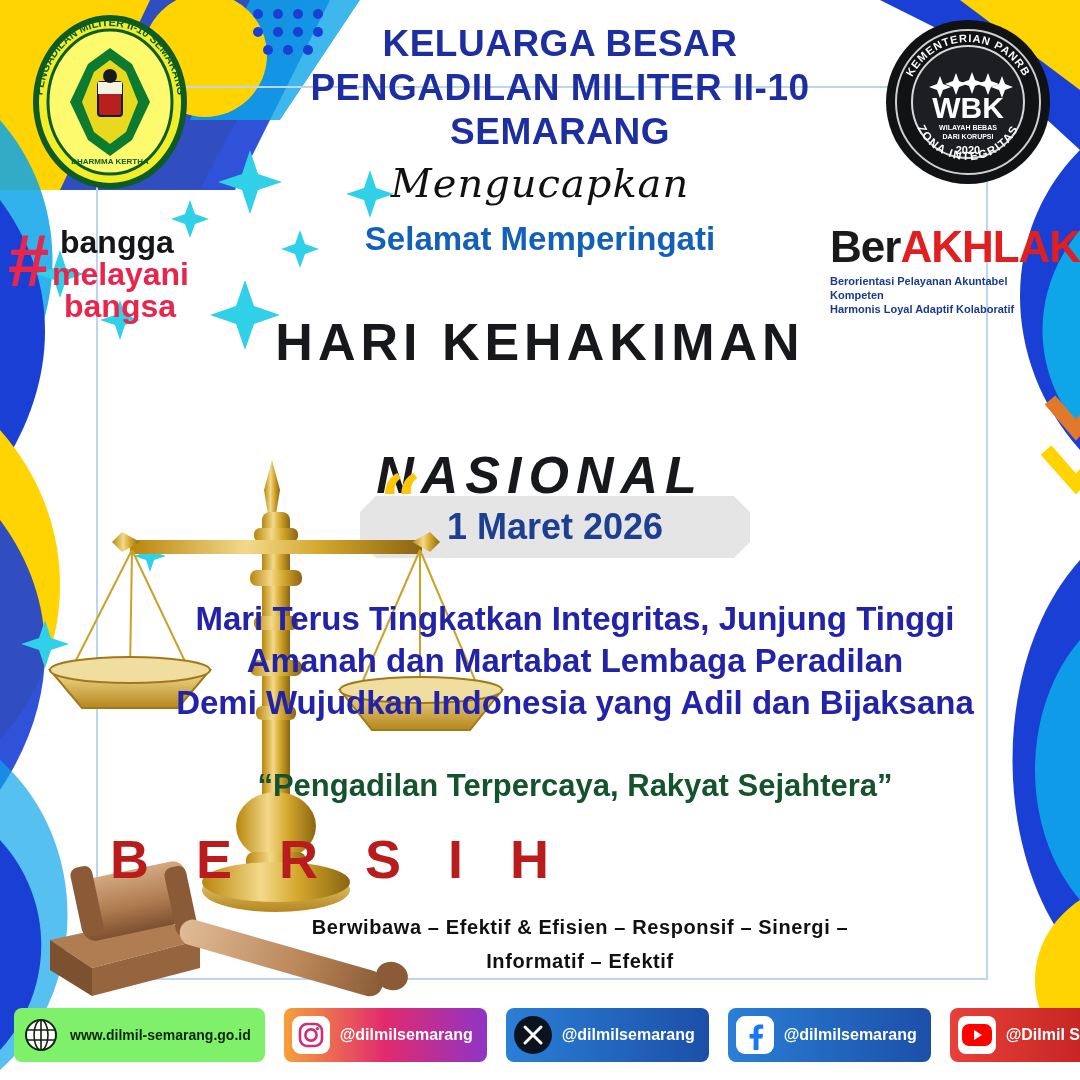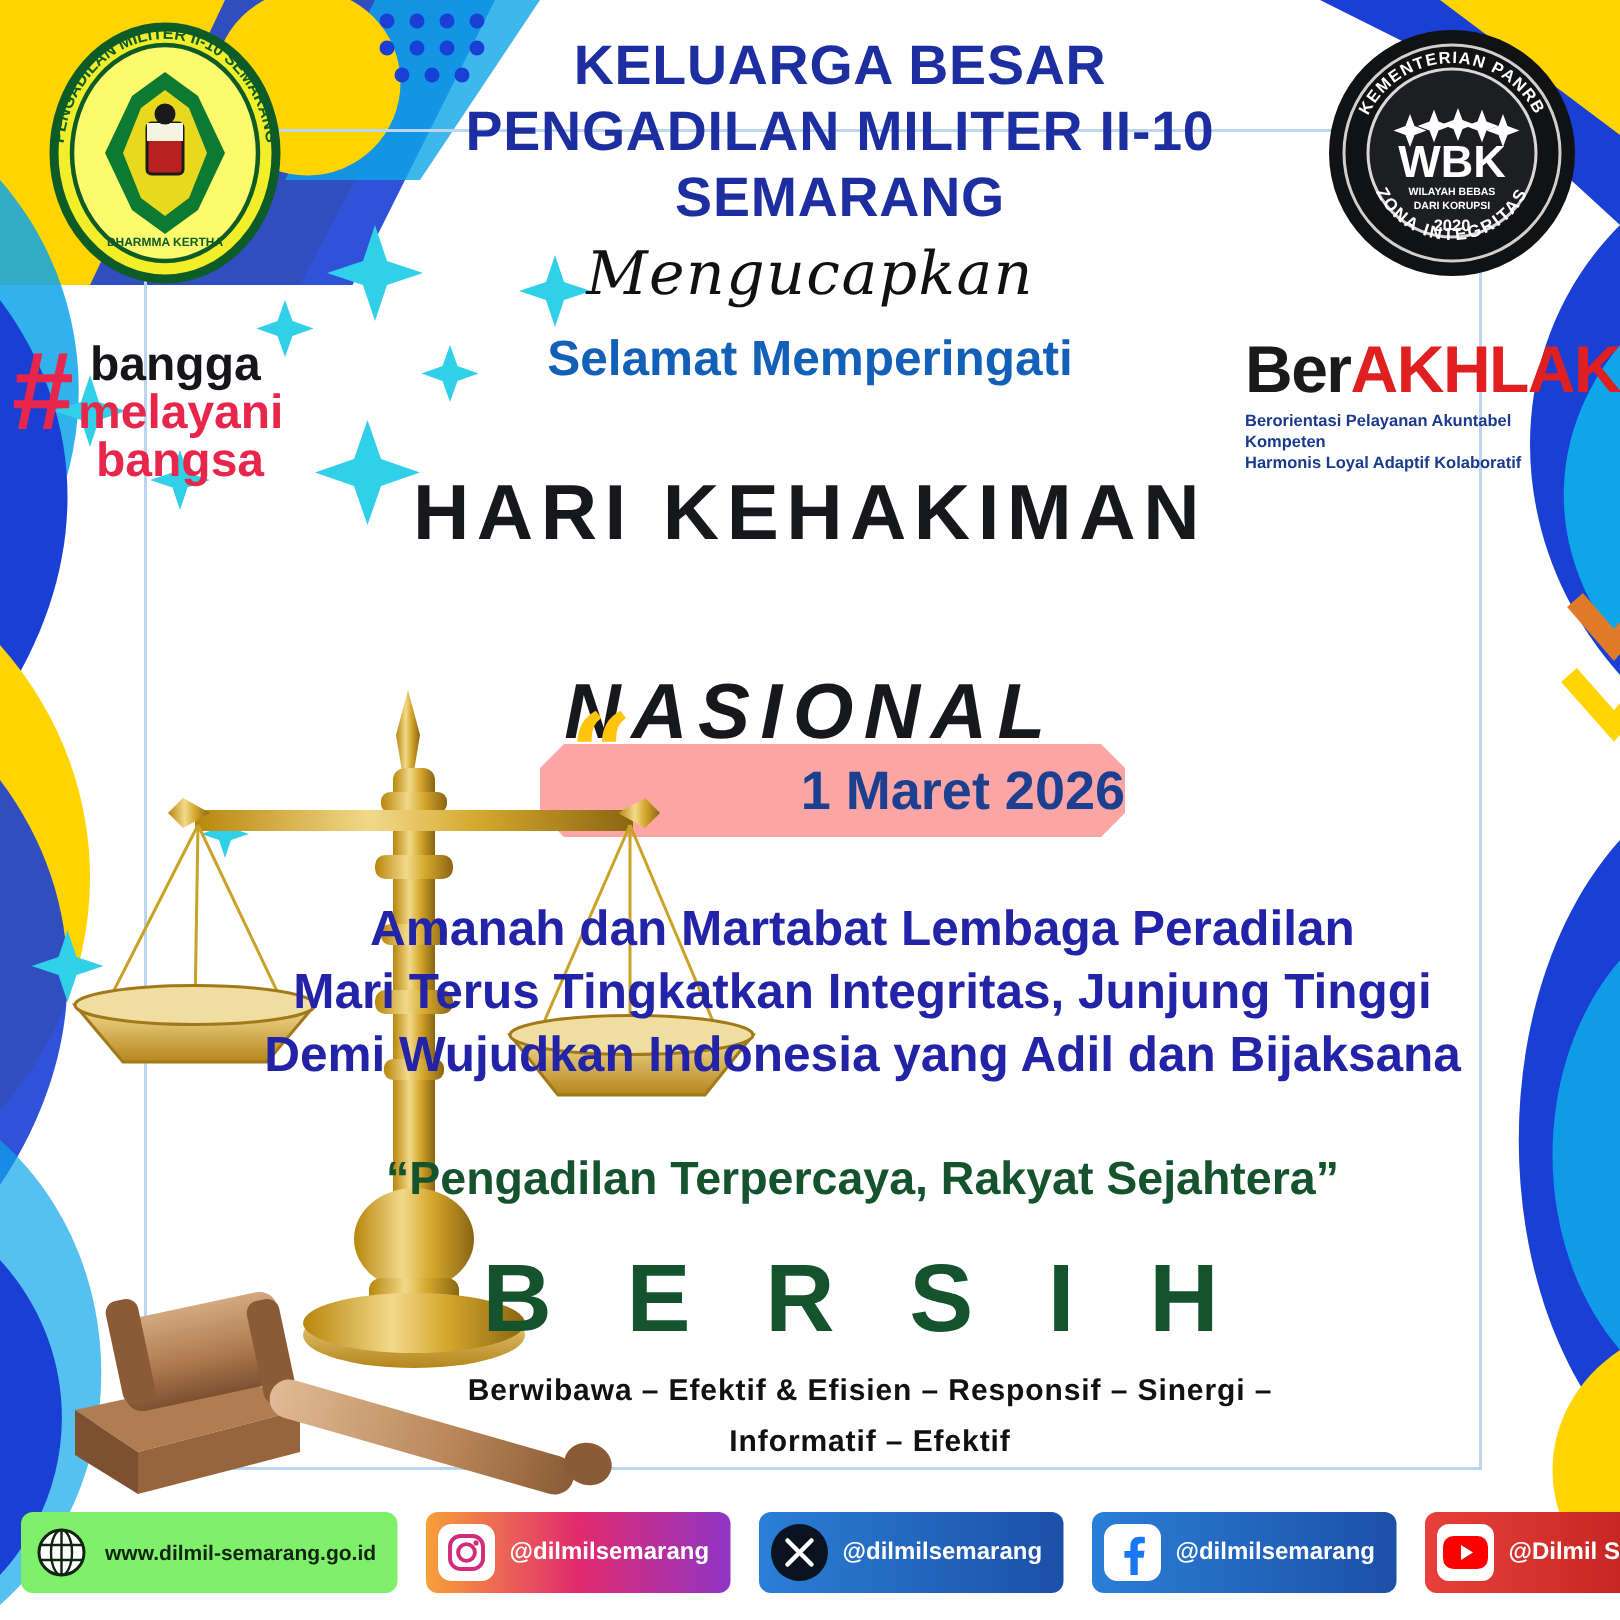--- a/index.html
+++ b/index.html
@@ -43,44 +43,44 @@
   .title-sub{
     position:absolute;left:0;top:418px;width:1080px;text-align:center;
     font-weight:bold;font-style:italic;font-size:52px;color:#16181c;letter-spacing:7px;
     font-family:"Liberation Sans", sans-serif;
     margin-top:27px;
   }
 
   
   .date-wrap{position:absolute;left:360px;top:496px;width:390px;height:70px;}
   .date-badge{
-    position:absolute;left:0;top:0;width:390px;height:62px;background:#fca5a5;
+    position:absolute;left:0;top:0;width:390px;height:62px;background:#e5e5e5;
     clip-path:polygon(16px 0,374px 0,390px 16px,390px 46px,374px 62px,16px 62px,0 46px,0 16px);
-    display:flex;align-items:center;justify-content:flex-end;
+    display:flex;align-items:center;justify-content:center;
   }
   .date-badge span{color:#1d3f8f;font-weight:bold;font-size:36px;font-family:"Liberation Sans", sans-serif;}
   .quote-mark{
     position:absolute;left:20px;top:-24px;color:#ffc50d;font-size:72px;font-weight:bold;
     font-family:"DejaVu Serif", serif;line-height:60px;
   }
 
   
   .motto{
     position:absolute;left:110px;top:598px;width:930px;text-align:center;
     color:#2323a8;font-weight:bold;font-size:33px;line-height:42px;
     font-family:"Liberation Sans", sans-serif;
   }
   .tagline{
     position:absolute;left:110px;top:768px;width:930px;text-align:center;
     color:#14532d;font-weight:bold;font-size:31px;
     font-family:"Liberation Sans", sans-serif;
   }
   .bersih{
-    position:absolute;left:110px;top:828px;width:930px;text-align:center;
-    color:#14532d;font-weight:bold;font-size:64px;letter-spacing:16px;
+    position:absolute;left:110px;top:828px;width:930px;text-align:left;
+    color:#b91c1c;font-weight:bold;font-size:54px;letter-spacing:16px;
     font-family:"Liberation Sans", sans-serif;
   }
   .bersih-exp{
     position:absolute;left:200px;top:910px;width:760px;text-align:center;
     color:#111;font-weight:bold;font-size:20px;line-height:34px;letter-spacing:.6px;
     font-family:"Liberation Sans", sans-serif;
   }
 
   
   .logo-pengadilan{position:absolute;left:20px;top:12px;width:180px;height:180px;}
@@ -330,22 +330,22 @@
 
     <rect x="38" y="50" width="112" height="62" rx="12" fill="url(#wood)" transform="rotate(-12 94 81)"></rect>
     <rect x="36" y="46" width="22" height="70" rx="8" fill="#8a5b36" transform="rotate(-12 47 81)"></rect>
     <rect x="130" y="46" width="22" height="70" rx="8" fill="#8a5b36" transform="rotate(-12 141 81)"></rect>
 
     <rect x="140" y="96" width="210" height="26" rx="13" fill="url(#wood2)" transform="rotate(16 140 110)"></rect>
     <ellipse cx="352" cy="156" rx="16" ry="14" fill="#8a5b36" transform="rotate(16 352 156)"></ellipse>
   </svg>
 
   <div class="motto">
+    <div>Mari Terus Tingkatkan Integritas, Junjung Tinggi</div>
     <div>Amanah dan Martabat Lembaga Peradilan</div>
-    <div>Mari Terus Tingkatkan Integritas, Junjung Tinggi</div>
     <div>Demi Wujudkan Indonesia yang Adil dan Bijaksana</div>
   </div>
 
   <div class="tagline">“Pengadilan Terpercaya, Rakyat Sejahtera”</div>
   <div class="bersih">B E R S I H</div>
   <div class="bersih-exp">
     <div>Berwibawa – Efektif &amp; Efisien – Responsif – Sinergi  –</div>
     <div>Informatif – Efektif</div>
   </div>
 

